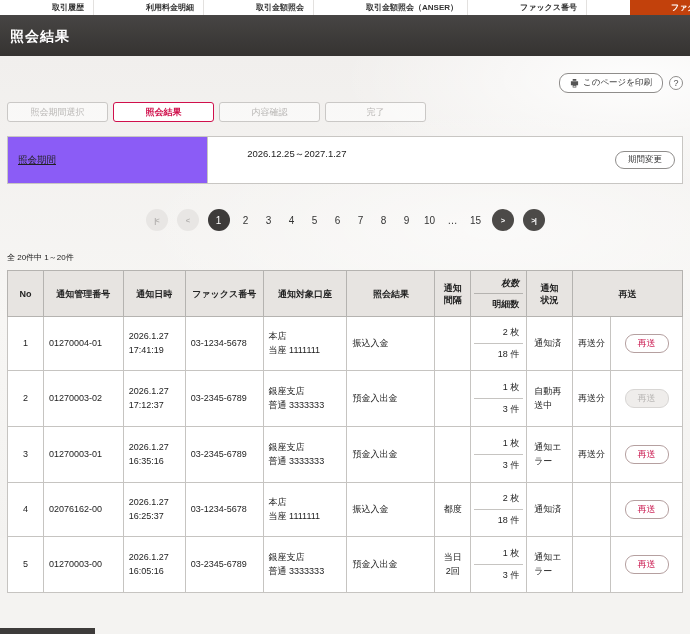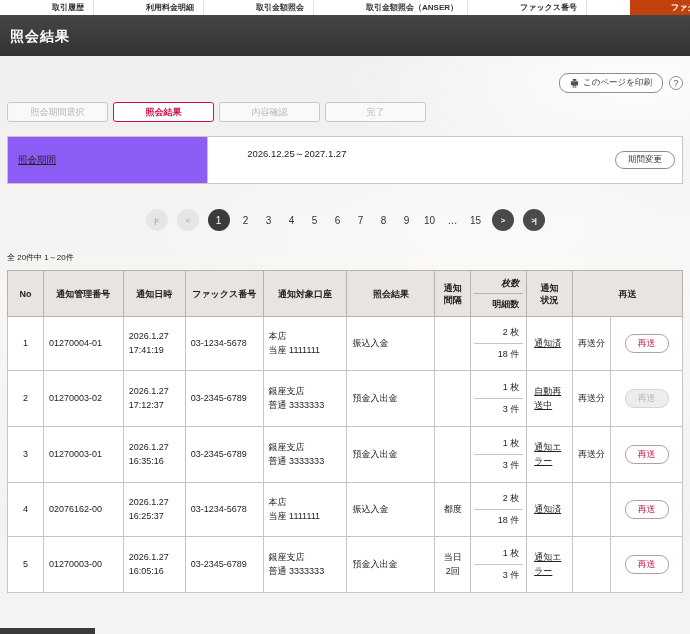--- a/index.html
+++ b/index.html
@@ -63,21 +63,21 @@
   
   table.main { width:100%; margin-top:7px; border-collapse:collapse; background:#fff; font-size:9px; }
   .main th { background:#e7e4e1; border:1px solid #b5b3b0; font-weight:bold; text-align:center;
     vertical-align:middle; height:44px; padding:2px; line-height:1.35; }
   .main td { border:1px solid #c6c4c1; height:54px; vertical-align:middle; padding:3px 5px; line-height:1.5; }
   .pre { white-space:pre-line; }
   .c-no { text-align:center; }
   .c-mgmt span { display:inline-block; max-width:58px; word-break:break-all; }
   .c-type { }
   .c-int { text-align:center; }
-  .c-status { padding:14px 7px !important;text-decoration:underline; }
+  .c-status { padding:14px 7px !important; }
   .c-cnt { padding:6px 3px !important; }
   .cnt-top { text-align:right; padding:0 4px 4px 0; border-bottom:1px solid #c6c4c1; }
   .cnt-bot { text-align:right; padding:4px 4px 0 0; }
   th.c-cnt .cnt-top { border-bottom:1px solid #b5b3b0;font-style:italic; }
   .c-note { text-align:center; padding:3px 2px !important; }
   .c-btn { text-align:center; }
   .resend-btn { font-size:9px; color:#c9134b; background:#fff; border:1px solid #b5a0a0;
     border-radius:9px; padding:2px 12px; cursor:pointer; }
   .resend-btn.disabled { color:#b7b5b3; background:#efedeb; border-color:#d8d6d4; cursor:default; }
 

